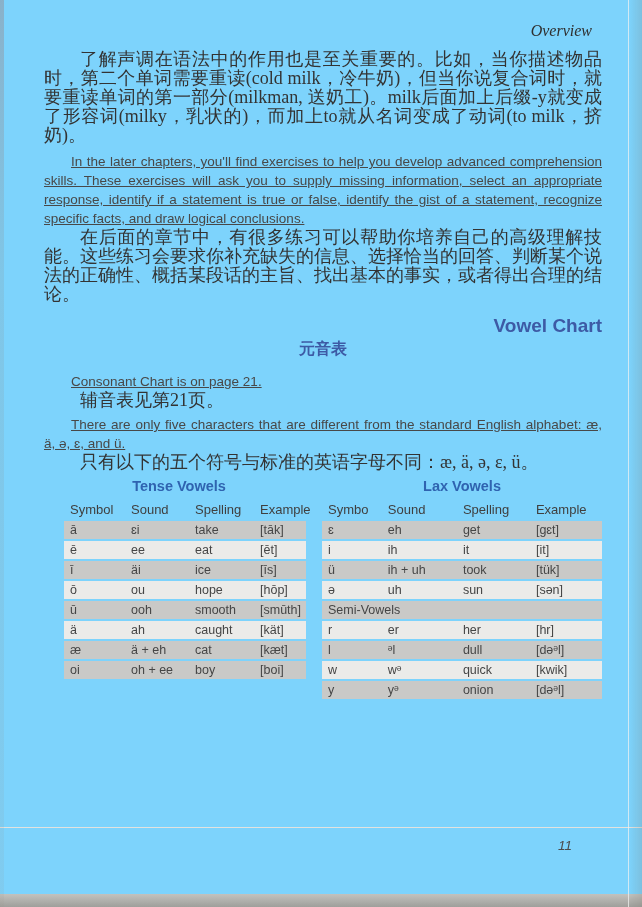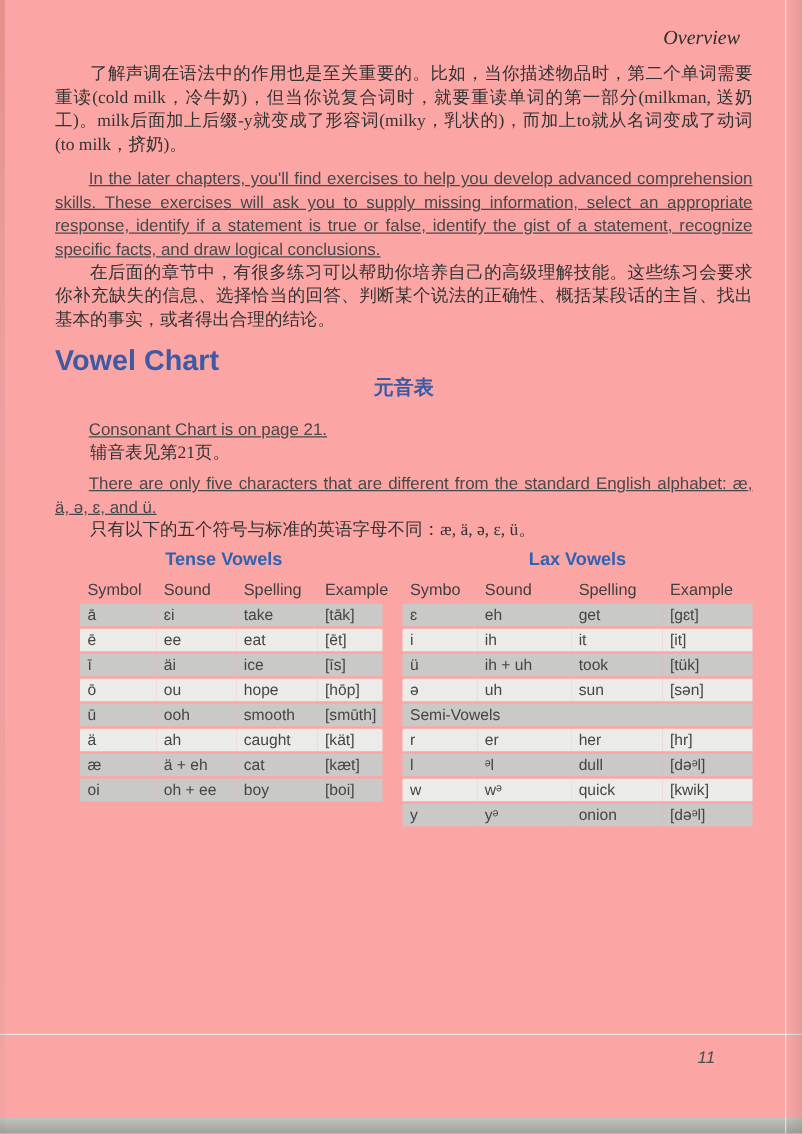--- a/index.html
+++ b/index.html
@@ -1,41 +1,41 @@
 <!DOCTYPE html>
 <html style="--blue1: #3d5aa5; --blue2: #2f63b0; --rowA: #c9c9c7; --rowB: #ebebe9;"><head>
 <meta charset="utf-8">
 <style>
   html,body { margin:0; padding:0; background:#e8e8e6; }
   .page {
     position: relative;
     width: 642px; height: 907px;
     margin: 0 auto;
-    background: #fca5a5;
+    background: #7dd3fc;
     font-family: "Liberation Sans", sans-serif;
     color: #3c3c3c;
     overflow: hidden;
     box-sizing: border-box;
   }
   .running-head {
     position: absolute; top: 22px; right: 50px;
     font-family: "Liberation Serif", serif;
     font-style: italic; font-size: 16px; color: #2f2f2f;
   }
   .body { position: absolute; left: 44px; top: 50px; width: 558px; }
   .body p { margin: 0; font-size: 13.5px; line-height: 19px; text-align: justify; }
-  p.zh { font-family: "Liberation Serif", serif; color: #333; font-size: 14px; }
+  p.zh { font-family: "Liberation Serif", serif; color: #333; font-size: 18px; }
   p.en { color: #484848; text-decoration: underline; }
   .indent { text-indent: 2em; }
   .mt-para { margin-top: 7px !important; }
   .mt-block { margin-top: 14px !important; }
   .mt-small { margin-top: 5px !important; }
   h1.section-title {
-    margin: 11px 0 0; text-align: left;
-    font-size: 23px; font-weight: bold; color: var(--blue1, #3d5aa5);
+    margin: 11px 0 0; text-align: right;
+    font-size: 19px; font-weight: bold; color: var(--blue1, #3d5aa5);
     line-height: 22px;
   }
   h2.section-subtitle {
     margin: 3px 0 0; text-align: center;
     font-size: 16px; font-weight: bold; color: var(--blue1, #3d5aa5);
     line-height: 18px;
     font-family: "Liberation Sans", sans-serif;
   }
   .tables { display: flex; margin-top: 6px; margin-left: 20px; gap: 28px; }
   .tb-left { width: 230px; }

